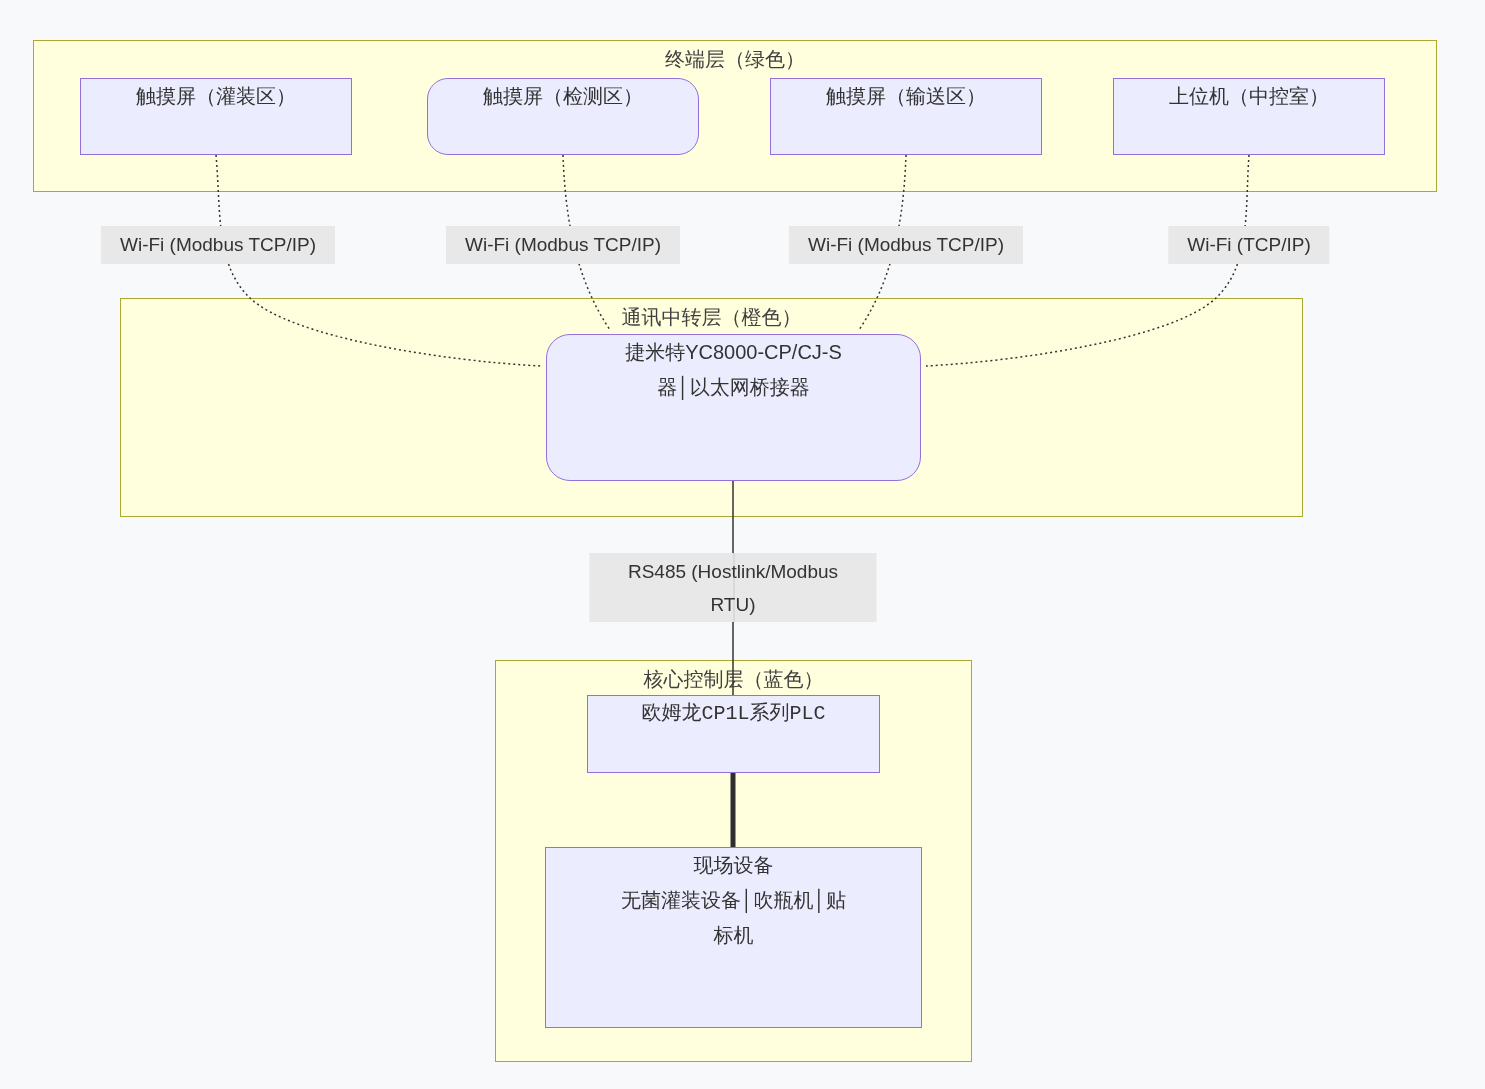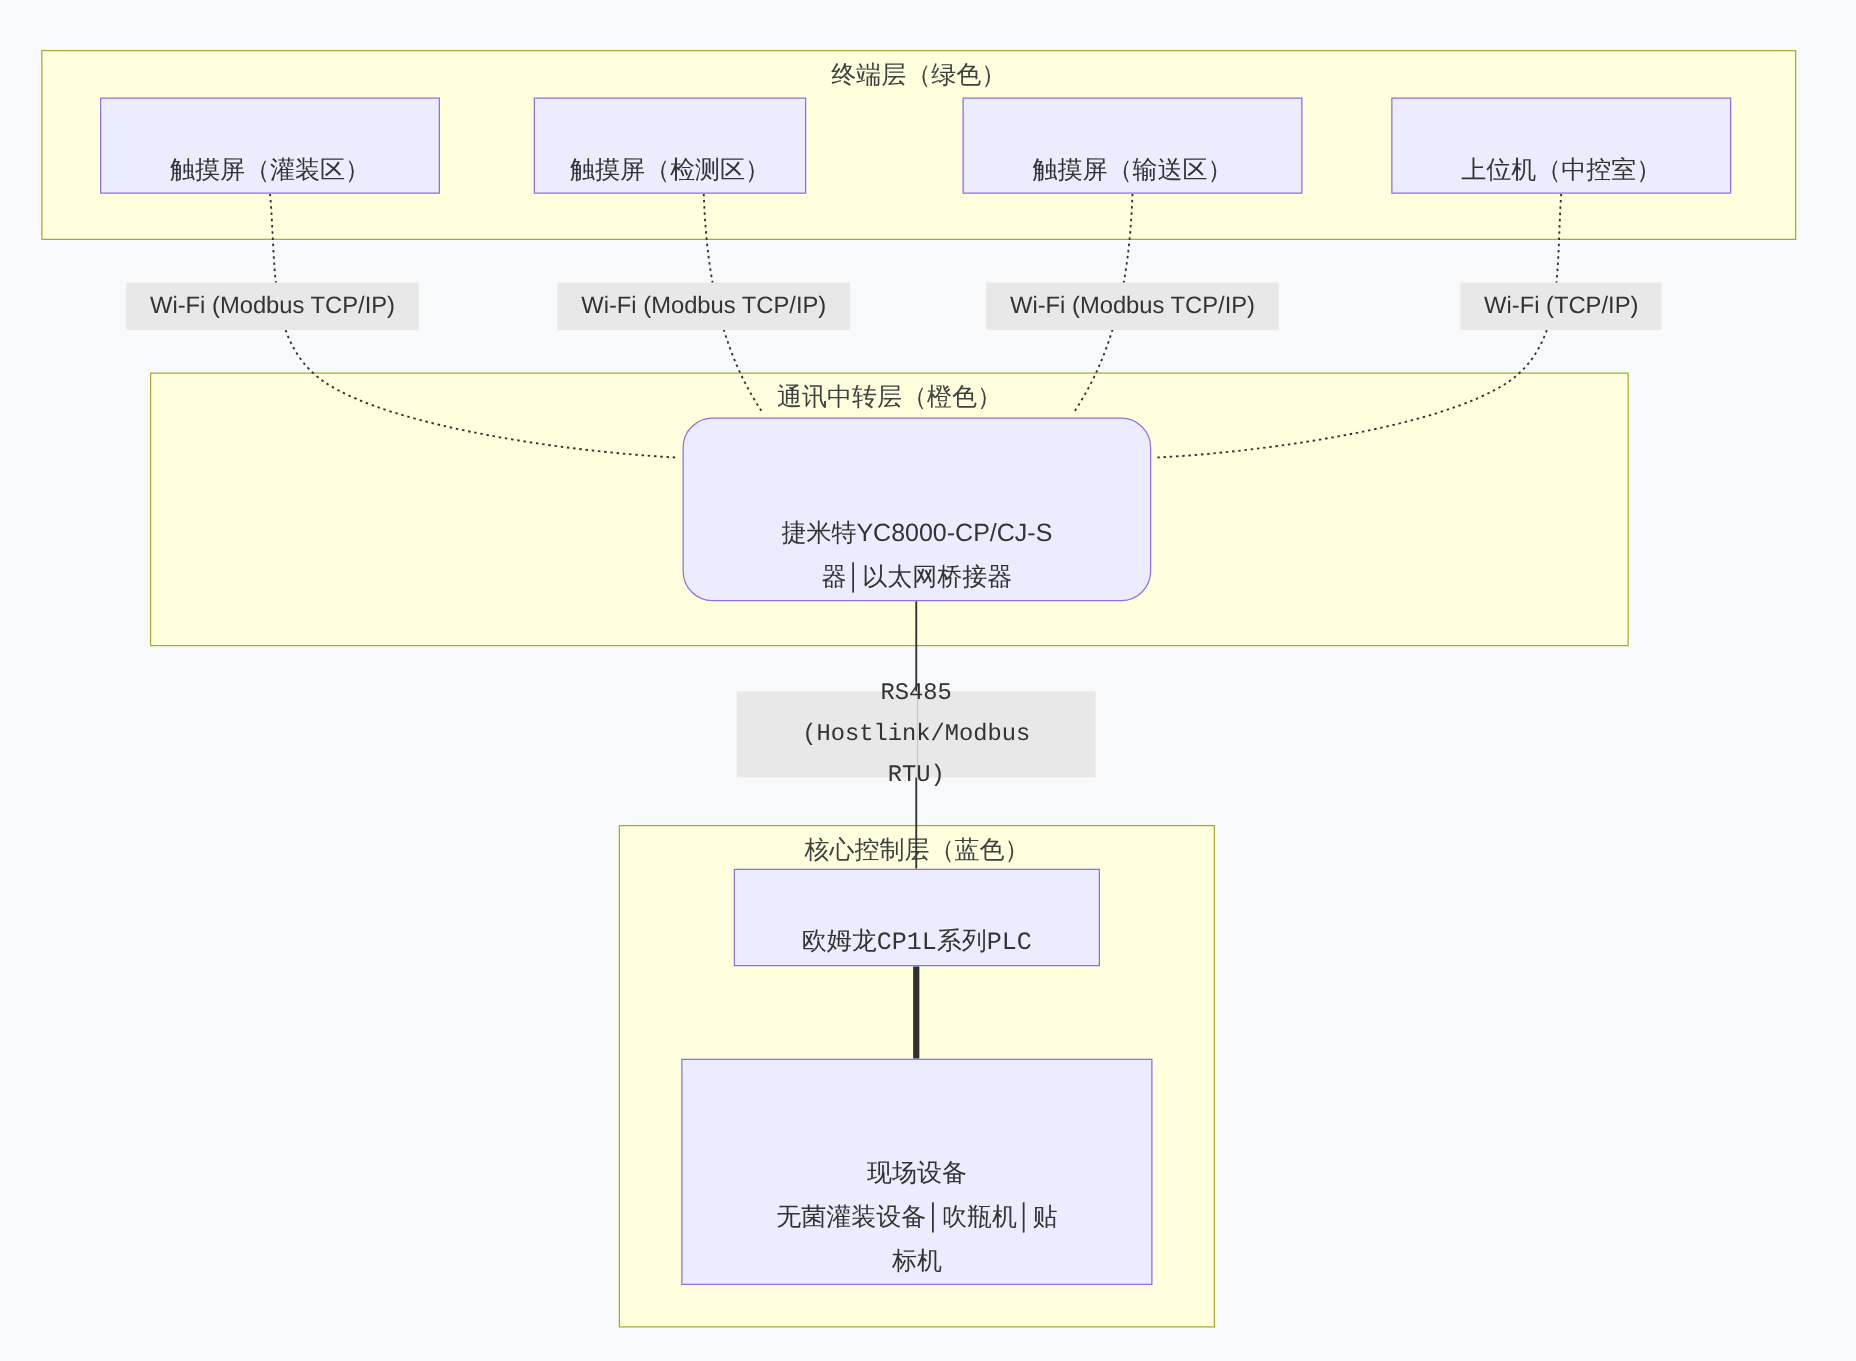--- a/index.html
+++ b/index.html
@@ -10,31 +10,31 @@
   }
   .cluster{position:absolute;background:#ffffde;border:1px solid #aaaa33;box-sizing:border-box;}
   .cluster-title{position:absolute;top:5px;left:0;right:0;text-align:center;font-size:20px;color:#404040;}
   .edges{position:absolute;left:0;top:0;}
   .edges path{fill:none;}
   .edge-dotted{stroke:#333;stroke-width:1.5;stroke-dasharray:2 3;}
   .edge-solid{stroke:#333;stroke-width:1.5;}
   .edge-thick{stroke:#2f2f2f;stroke-width:5;}
   .node{
     position:absolute;background:#ececff;border:1px solid #9370db;box-sizing:border-box;
-    display:flex;flex-direction:column;align-items:center;justify-content:flex-end;
+    display:flex;flex-direction:column;align-items:center;justify-content:flex-start;
     font-size:20px;line-height:35px;text-align:center;
   }
   .edge-label{
     position:absolute;transform:translateX(-50%);
     background:#e8e8e8;font-size:19px;padding:8px 19px;white-space:nowrap;color:#333;
   }
   .edge-label.rs485{
     width:287px;height:69px;padding:0;box-sizing:border-box;
     display:flex;align-items:center;justify-content:center;
-    white-space:normal;text-align:center;line-height:33px;font-family:Liberation Mono, monospace;
+    white-space:normal;text-align:center;line-height:33px;
   }
   .edge-label.rs485::before{
     content:"";position:absolute;left:50%;top:0;bottom:0;width:1px;background:#c9c9c9;
   }
   .edge-label.rs485 .inner{position:relative;max-width:225px;}
 </style>
 </head>
 <body>
 
 <div class="stage">
@@ -61,21 +61,21 @@
     <path class="edge-dotted" marker-end="url(#arrowhead)" d="M563,155 C565,210 573,275 610,330"></path>
     <path class="edge-dotted" marker-end="url(#arrowhead)" d="M906,155 C904,210 896,275 859,330"></path>
     <path class="edge-dotted" marker-end="url(#arrowhead)" d="M1249,155 C1245,210 1251,265 1216,298 C1174,338 1022,361 926,366"></path>
     <path class="edge-solid" d="M733,481 L733,695"></path>
     <path class="edge-thick" d="M733,773 L733,847"></path>
   </svg>
 
   <div class="node" style="left:80px;top:78px;width:272px;height:77px;">
     <span>触摸屏（灌装区）</span>
   </div>
-  <div class="node" style="left:427px;top:78px;width:218px;height:77px;">
+  <div class="node" style="left:427px;top:78px;width:272px;height:77px;border-radius:21px;">
     <span>触摸屏（检测区）</span>
   </div>
   <div class="node" style="left:770px;top:78px;width:272px;height:77px;">
     <span>触摸屏（输送区）</span>
   </div>
   <div class="node" style="left:1113px;top:78px;width:272px;height:77px;">
     <span>上位机（中控室）</span>
   </div>
 
   <div class="node" style="left:546px;top:334px;width:375px;height:147px;border-radius:24px;">

